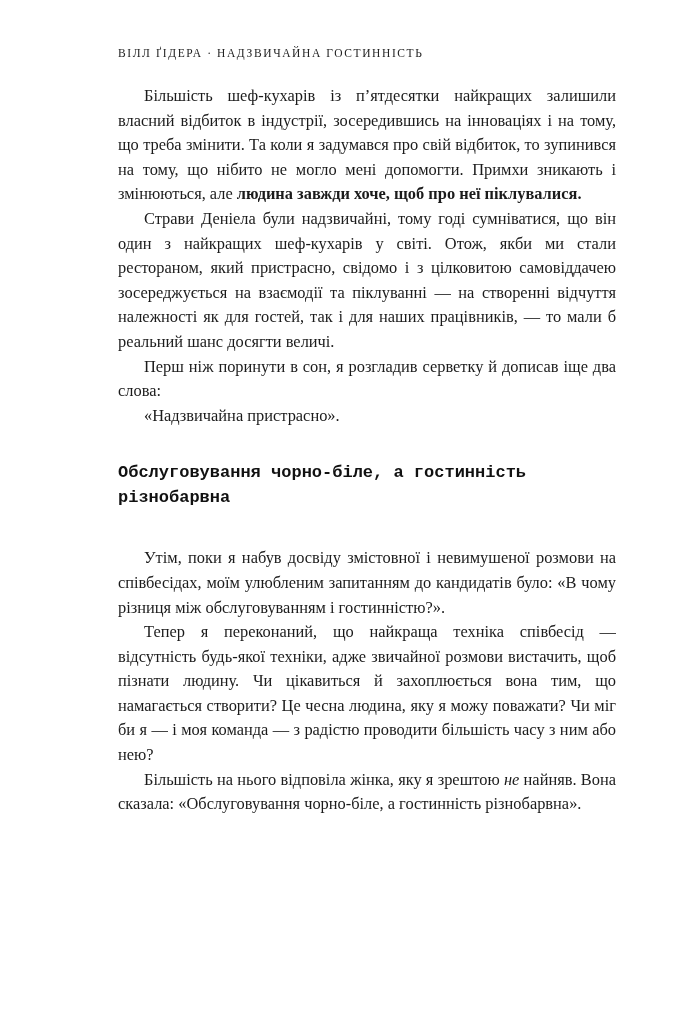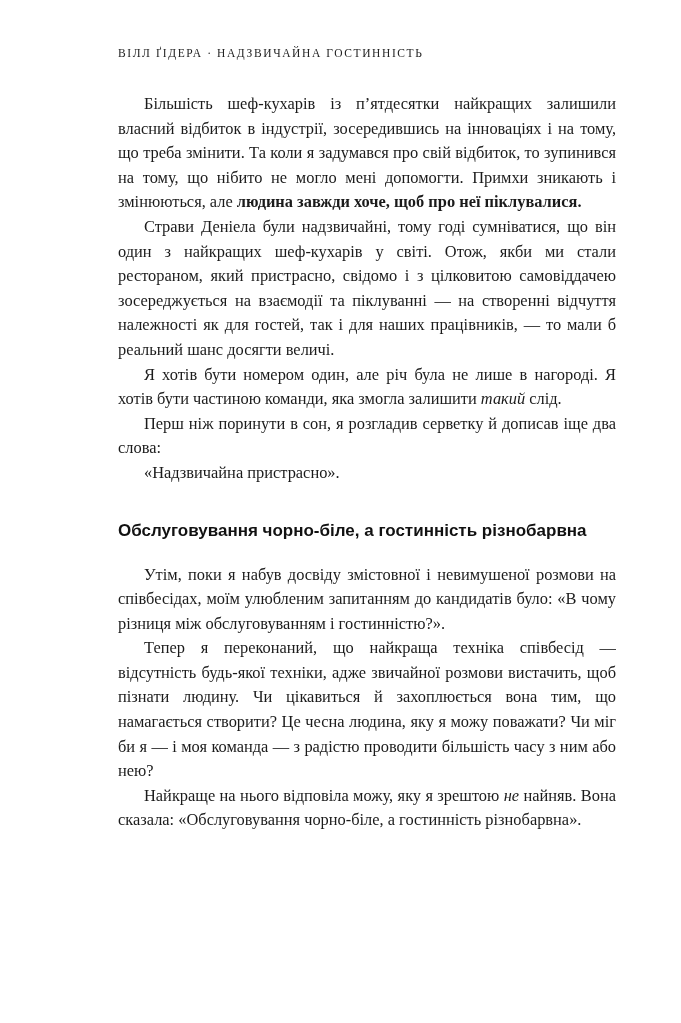--- a/index.html
+++ b/index.html
@@ -23,63 +23,62 @@
     width: 500px;
     font-family: "Liberation Serif", serif;
     font-size: 11.5px;
     letter-spacing: 1.6px;
     text-transform: uppercase;
     color: #222222;
     white-space: nowrap;
   }
   .page-body {
     position: absolute;
-    top: 92px;
+    top: 84px;
     left: 118px;
     width: 498px;
     font-size: 16.4px;
     line-height: 24.6px;
     text-align: justify;
   }
   .page-body p {
     margin: 0;
     text-indent: 26px;
   }
   .page-body p.noindent {
     text-indent: 0;
   }
   .page-body h2 {
-    font-family: Liberation Sans, sans-serif;
+    font-family: Liberation Mono, monospace;
     font-weight: bold;
     font-size: 17px;
     line-height: 25px;
     text-align: left;
-    margin: 32px 0 20px 0;
+    margin: 32px 0 36px 0;
     color: #111111;
   }
   .page-number {
     position: absolute;
     left: 132px;
     top: 924px;
     font-size: 14.5px;
     color: #4c1d95;
   }
 </style>
 </head>
 <body>
 
 <div class="page">
   <div class="running-header">Вілл Ґідера · Надзвичайна гостинність</div>
 
   <div class="page-body">
       <p><span>Більшість шеф-кухарів із п’ятдесятки найкращих залишили власний відбиток в індустрії, зосередившись на інноваціях і на тому, що треба змінити. Та коли я задумався про свій відбиток, то зупинився на тому, що нібито не могло мені допомогти. Примхи зникають і змінюються, але </span><span style="font-weight: bold;">людина завжди хоче, щоб про неї піклувалися.</span></p>
       <p><span>Страви Деніела були надзвичайні, тому годі сумніватися, що він один з найкращих шеф-кухарів у світі. Отож, якби ми стали рестораном, який пристрасно, свідомо і з цілковитою самовіддачею зосереджується на взаємодії та піклуванні — на створенні відчуття належності як для гостей, так і для наших працівників, — то мали б реальний шанс досягти величі.</span></p>
-      <p><span>Я хотів бути номером один, але річ була не лише в нагороді. Я хотів бути частиною команди, яка змогла залишити </span><span style="font-style: italic;">такий</span><span> слід.</span></p>
       <p><span>Перш ніж поринути в сон, я розгладив серветку й дописав іще два слова:</span></p>
       <p><span>«Надзвичайна пристрасно».</span></p>
       <h2><span>Обслуговування чорно-біле, а гостинність різнобарвна</span></h2>
       <p><span>Утім, поки я набув досвіду змістовної і невимушеної розмови на співбесідах, моїм улюбленим запитанням до кандидатів було: «В чому різниця між обслуговуванням і гостинністю?».</span></p>
       <p><span>Тепер я переконаний, що найкраща техніка співбесід — відсутність будь-якої техніки, адже звичайної розмови вистачить, щоб пізнати людину. Чи цікавиться й захоплюється вона тим, що намагається створити? Це чесна людина, яку я можу поважати? Чи міг би я — і моя команда — з радістю проводити більшість часу з ним або нею?</span></p>
-      <p><span>Найкраще на нього відповіла можу, яку я зрештою </span><span style="font-style: italic; margin-top: 32px;">не</span><span> найняв. Вона сказала: «Обслуговування чорно-біле, а гостинність різнобарвна».</span></p>
+      <p><span>Більшість на нього відповіла жінка, яку я зрештою </span><span style="font-style: italic; margin-top: 32px;">не</span><span> найняв. Вона сказала: «Обслуговування чорно-біле, а гостинність різнобарвна».</span></p>
     </div>
 
   <div class="page-number">14</div>
 </div>
 
 </body></html>

